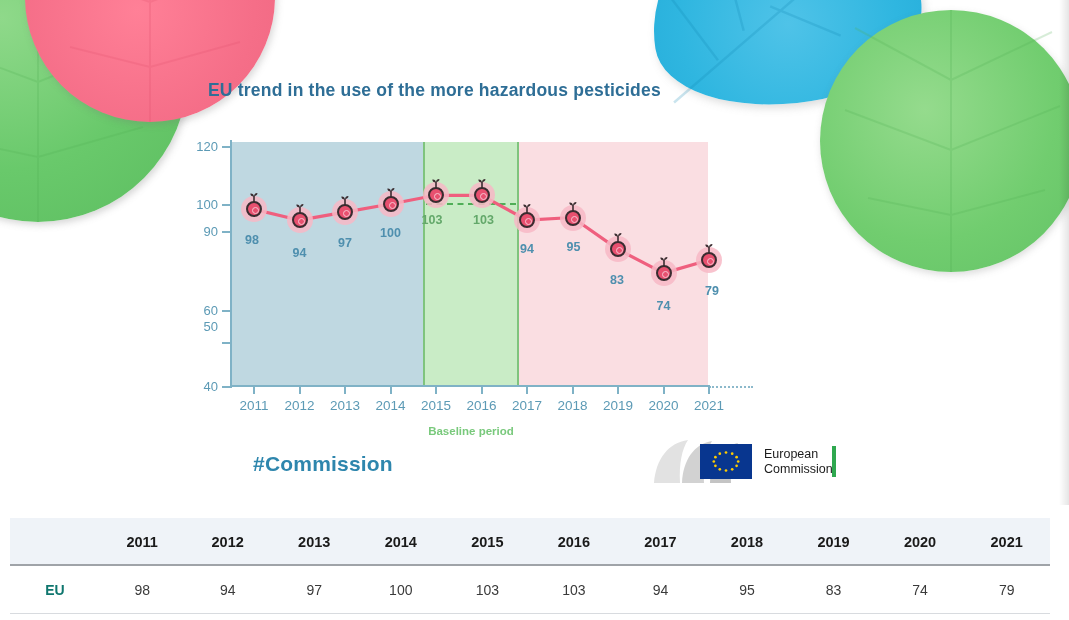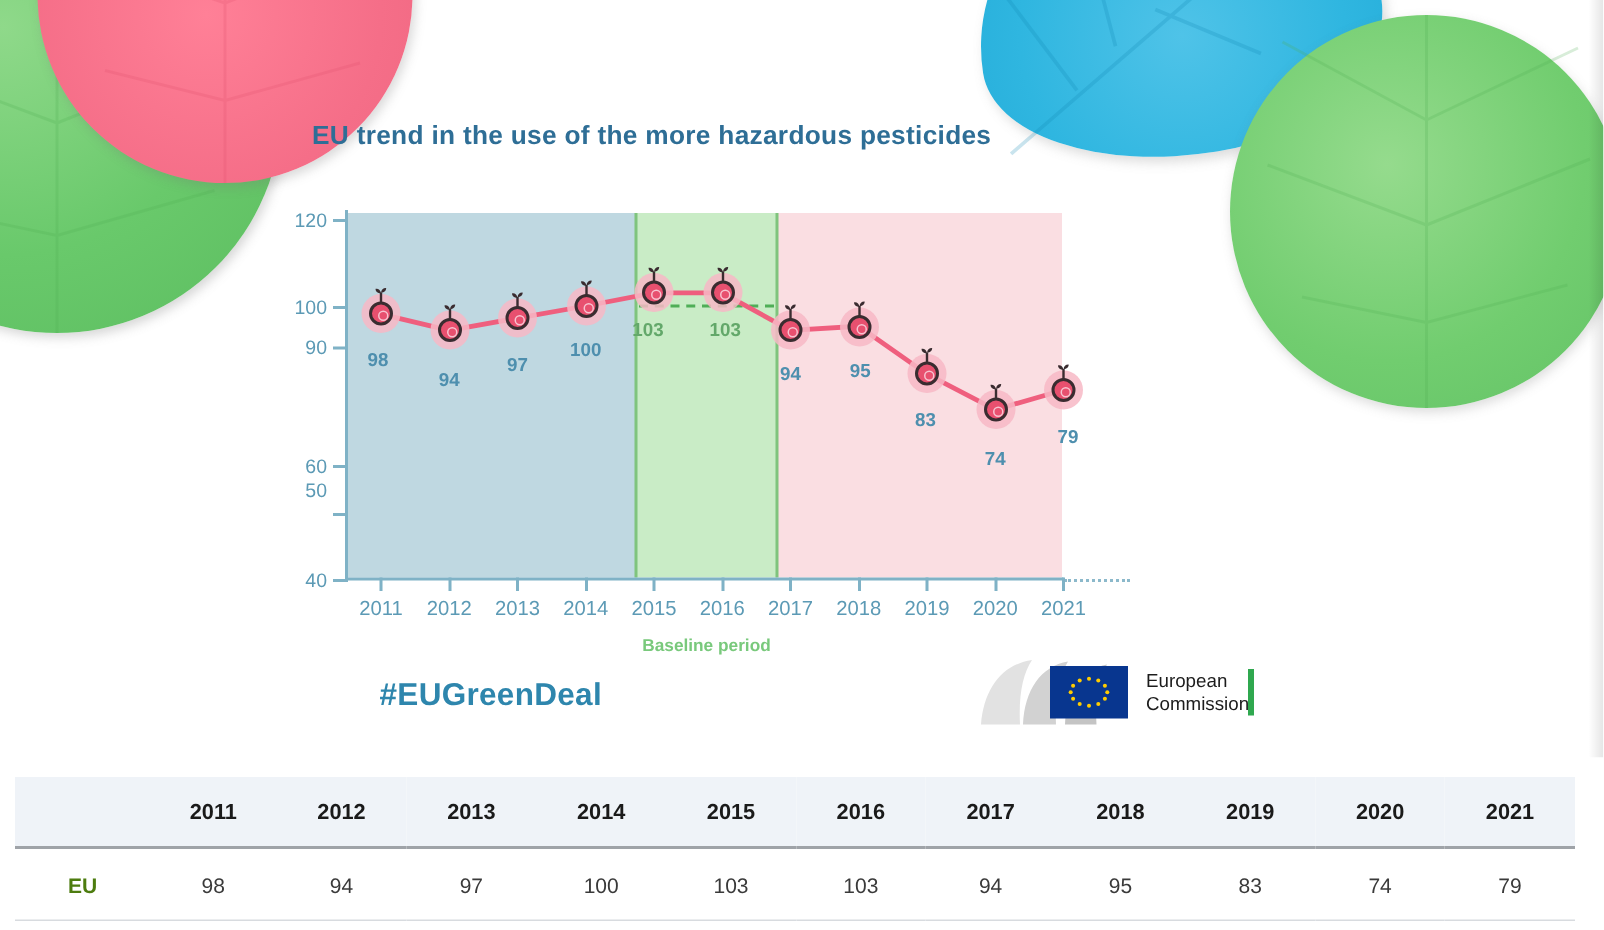--- a/index.html
+++ b/index.html
@@ -160,21 +160,21 @@
     font-size:14px;color:#333;
   }
   #data-table thead tr{background:#eff3f8;}
   #data-table th{
     padding:16px 0 14px 0;font-weight:bold;color:#1a1a1a;font-size:14.5px;
     text-align:center;
   }
   #data-table th.corner{width:90px;}
   #data-table tbody tr{border-top:2px solid #9fa3a8;border-bottom:1px solid #d8dbdf;}
   #data-table td{padding:16px 0 15px 0;text-align:center;color:#3a3a3a;font-size:14px;}
-  #data-table td.rowhead{font-weight:bold;color:#4d7c0f;text-align:center;}
+  #data-table td.rowhead{font-weight:bold;color:#0f766e;text-align:center;}
 </style>
 </head>
 <body>
 
 <div id="infographic">
 
   <div class="leaf" id="leaf-green-tl">
     <svg class="leaf-veins" viewBox="0 0 300 300">
       <path d="M150 0 L150 300 M150 80 L40 20 M150 80 L265 25 M150 160 L30 115 M150 160 L275 110 M150 235 L55 215 M150 235 L255 205" stroke="#4fae52" stroke-width="2" fill="none"></path>
     </svg>
@@ -365,21 +365,21 @@
         <div class="dlabel" style="left: 545.5px; top: 239.5px;">95</div>
         <div class="dlabel" style="left: 589px; top: 273.433px;">83</div>
         <div class="dlabel" style="left: 635.5px; top: 299.133px;">74</div>
         <div class="dlabel" style="left: 684px; top: 283.967px;">79</div>
       </div>
 
     <div id="baseline-period-label">Baseline period</div>
 
   </div>
 
-  <div class="hashtag" id="hashtag-1">#EUGreenDeal</div>
+  <div class="hashtag" id="hashtag-1">#Commission</div>
 
   <div id="ec-logo">
     <svg id="ec-wing" viewBox="0 0 120 48">
       <path d="M2 46 C4 22 16 6 36 3 C30 12 27 26 28 46 Z" fill="#e2e2e2"></path>
       <path d="M30 46 C31 23 42 7 60 4 C54 14 51 27 52 46 Z" fill="#d2d2d2"></path>
       <path d="M58 46 C59 24 70 9 86 6 C80 16 78 28 79 46 Z" fill="#c4c4c4"></path>
     </svg>
     <div id="ec-flagwrap">
       <svg id="ec-stars" viewBox="0 0 52 35">
         <g fill="#ffcc00">

